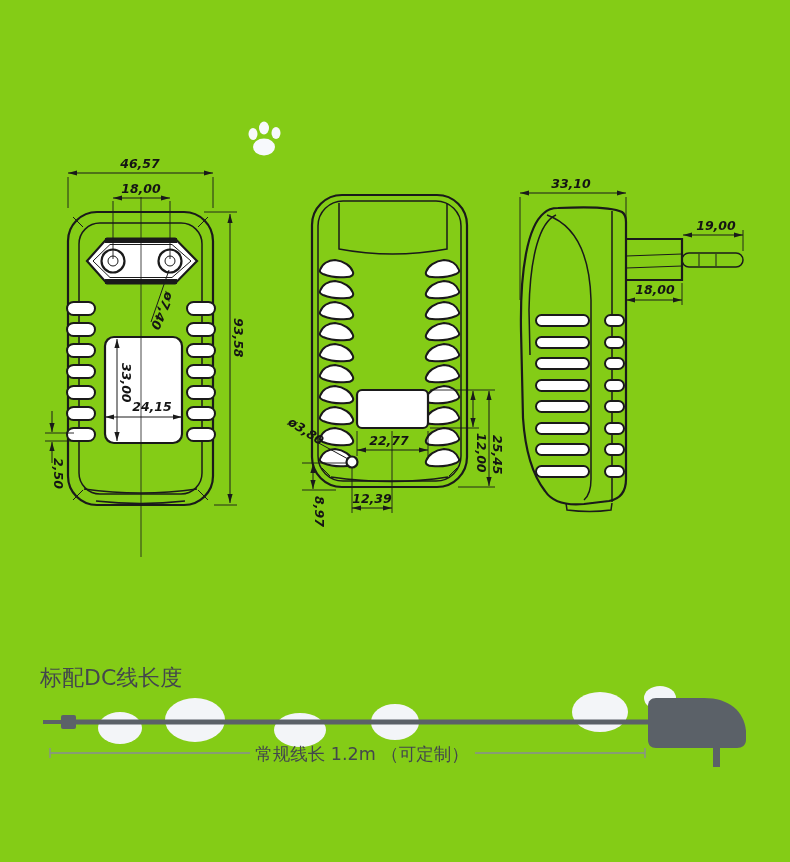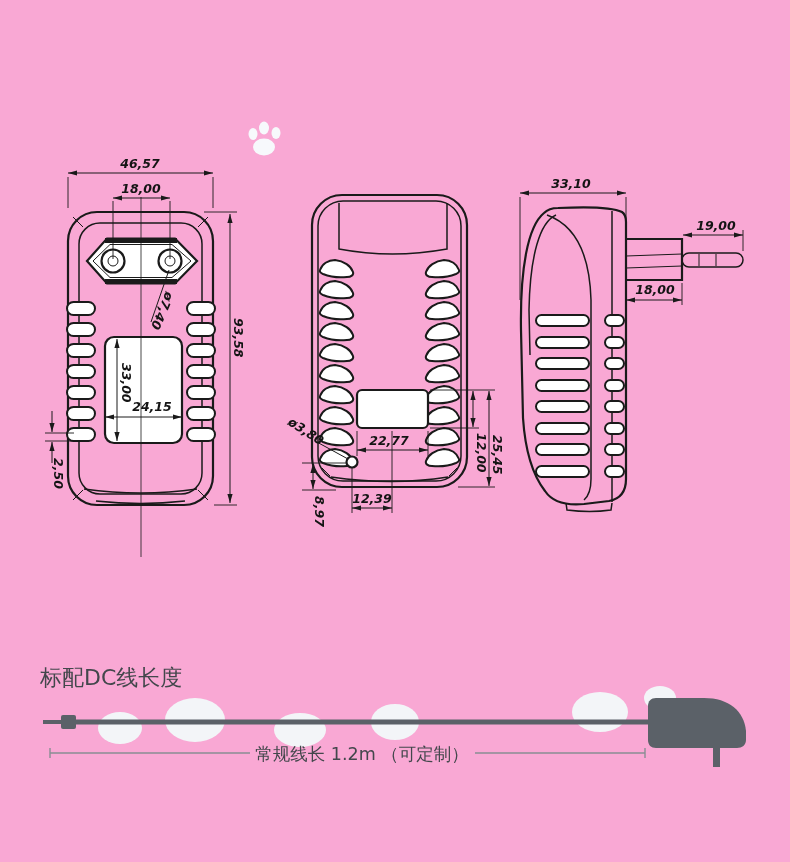--- a/index.html
+++ b/index.html
@@ -1,16 +1,16 @@
 <!DOCTYPE html>
 <html><head>
 <meta charset="utf-8">
 <style>
   html,body{margin:0;padding:0;background:#ffffff;}
-  .page{position:relative;width:790px;height:862px;background:#f9a8d4;overflow:hidden;
+  .page{position:relative;width:790px;height:862px;background:#84cc16;overflow:hidden;
         font-family:"DejaVu Sans","Liberation Sans",sans-serif;text-decoration:underline;}
   svg{display:block;}
   
   .oln{fill:none;stroke:#1a1a1a;stroke-width:2.2;}
   .oln2{fill:none;stroke:#1a1a1a;stroke-width:1.5;}
   .thin{fill:none;stroke:#1a1a1a;stroke-width:1;}
   .cl{fill:none;stroke:#1a1a1a;stroke-width:0.8;}
   .ext{fill:none;stroke:#1a1a1a;stroke-width:0.9;}
   .dim{fill:none;stroke:#1a1a1a;stroke-width:1;marker-start:url(#ar);marker-end:url(#ar);}
   .dime{fill:none;stroke:#1a1a1a;stroke-width:1;marker-end:url(#ar);}

